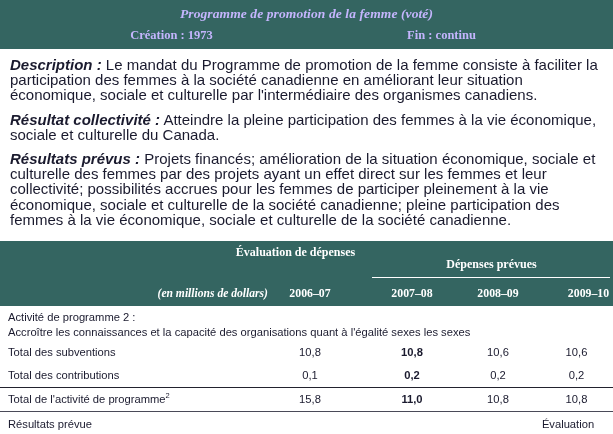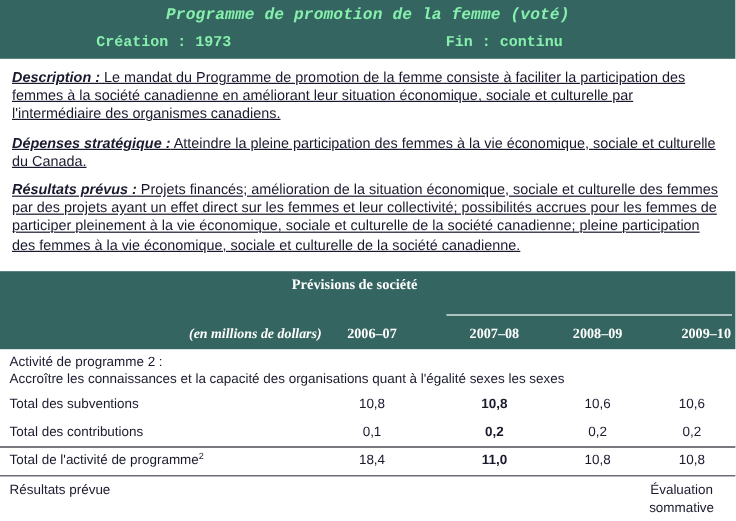--- a/index.html
+++ b/index.html
@@ -17,58 +17,57 @@
   .page {
     position: relative;
     width: 613px;
     height: 434px;
     box-sizing: border-box;
   }
 
   
   .banner {
     background: #346561;
-    color: #86efac;
+    color: #c4b5fd;
     padding: 5px 0 6px 0;
-    font-family: Liberation Mono, monospace;
+    font-family: Liberation Serif, serif;
   }
   .banner-title {
     text-align: center;
     font-weight: bold;
     font-style: italic;
     font-size: 13.5px;
     letter-spacing: 0.1px;
     line-height: 17px;
   }
   .banner-row {
     display: flex;
     justify-content: center;
     align-items: baseline;
     margin-top: 5px;
     font-weight: bold;
     font-size: 12.5px;
     line-height: 16px;
-    gap: 35px;
   }
   .banner-creation {
     width: 210px;
     text-align: center;
   }
   .banner-spacer { width: 60px; }
   .banner-fin {
     width: 210px;
+    text-align: center;
   }
 
   
   .prose {
     padding: 8px 10px 0 10px;
-    font-size: 12px;
+    font-size: 15px;
     line-height: 15.2px;
     text-align: left;
-    text-decoration: underline;
   }
   .prose p {
     margin: 0 0 9px 0;
   }
   .prose p:last-child { margin-bottom: 14px; }
   .lead {
     font-weight: bold;
     font-style: italic;
   }
 
@@ -215,27 +214,28 @@
     <div class="banner-title">Programme de promotion de la femme (voté)</div>
     <div class="banner-row">
       <div class="banner-creation">Création : 1973</div>
       <div class="banner-spacer"></div>
       <div class="banner-fin">Fin : continu</div>
     </div>
   </div>
 
   <div class="prose">
     <p><span class="lead">Description :</span><span> Le mandat du Programme de promotion de la femme consiste à faciliter la participation des femmes à la société canadienne en améliorant leur situation économique, sociale et culturelle par l'intermédiaire des organismes canadiens.</span></p>
-    <p><span class="lead">Dépenses stratégique :</span><span> Atteindre la pleine participation des femmes à la vie économique, sociale et culturelle du Canada.</span></p>
+    <p><span class="lead">Résultat collectivité :</span><span> Atteindre la pleine participation des femmes à la vie économique, sociale et culturelle du Canada.</span></p>
     <p><span class="lead">Résultats prévus :</span><span> Projets financés; amélioration de la situation économique, sociale et culturelle des femmes par des projets ayant un effet direct sur les femmes et leur collectivité; possibilités accrues pour les femmes de participer pleinement à la vie économique, sociale et culturelle de la société canadienne; pleine participation des femmes à la vie économique, sociale et culturelle de la société canadienne.</span></p>
   </div>
 
   <div class="thead">
     <div class="thead-grid">
-      <div class="th-prev">Prévisions de société</div>
+      <div class="th-prev">Évaluation de dépenses</div>
+      <div class="th-dep">Dépenses prévues</div>
       <div class="th-dep-rule"></div>
       <div class="th-units">(en millions de dollars)</div>
       <div class="th-year th-y0">2006–07</div>
       <div class="th-year th-y1">2007–08</div>
       <div class="th-year th-y2">2008–09</div>
       <div class="th-year th-y3">2009–10</div>
     </div>
   </div>
 
   <div class="tbody">
@@ -258,21 +258,21 @@
       <div class="cell c0">0,1</div>
       <div class="cell c1 bold">0,2</div>
       <div class="cell c2">0,2</div>
       <div class="cell c3">0,2</div>
     </div>
 
     <div class="rule-dark"></div>
 
     <div class="row">
       <div class="label"><span>Total de l'activité de programme</span><sup>2</sup></div>
-      <div class="cell c0">18,4</div>
+      <div class="cell c0">15,8</div>
       <div class="cell c1 bold">11,0</div>
       <div class="cell c2">10,8</div>
       <div class="cell c3">10,8</div>
     </div>
 
     <div class="rule-thin"></div>
 
     <div class="row-eval">
       <div class="label">Résultats prévue</div>
       <div class="cell">

